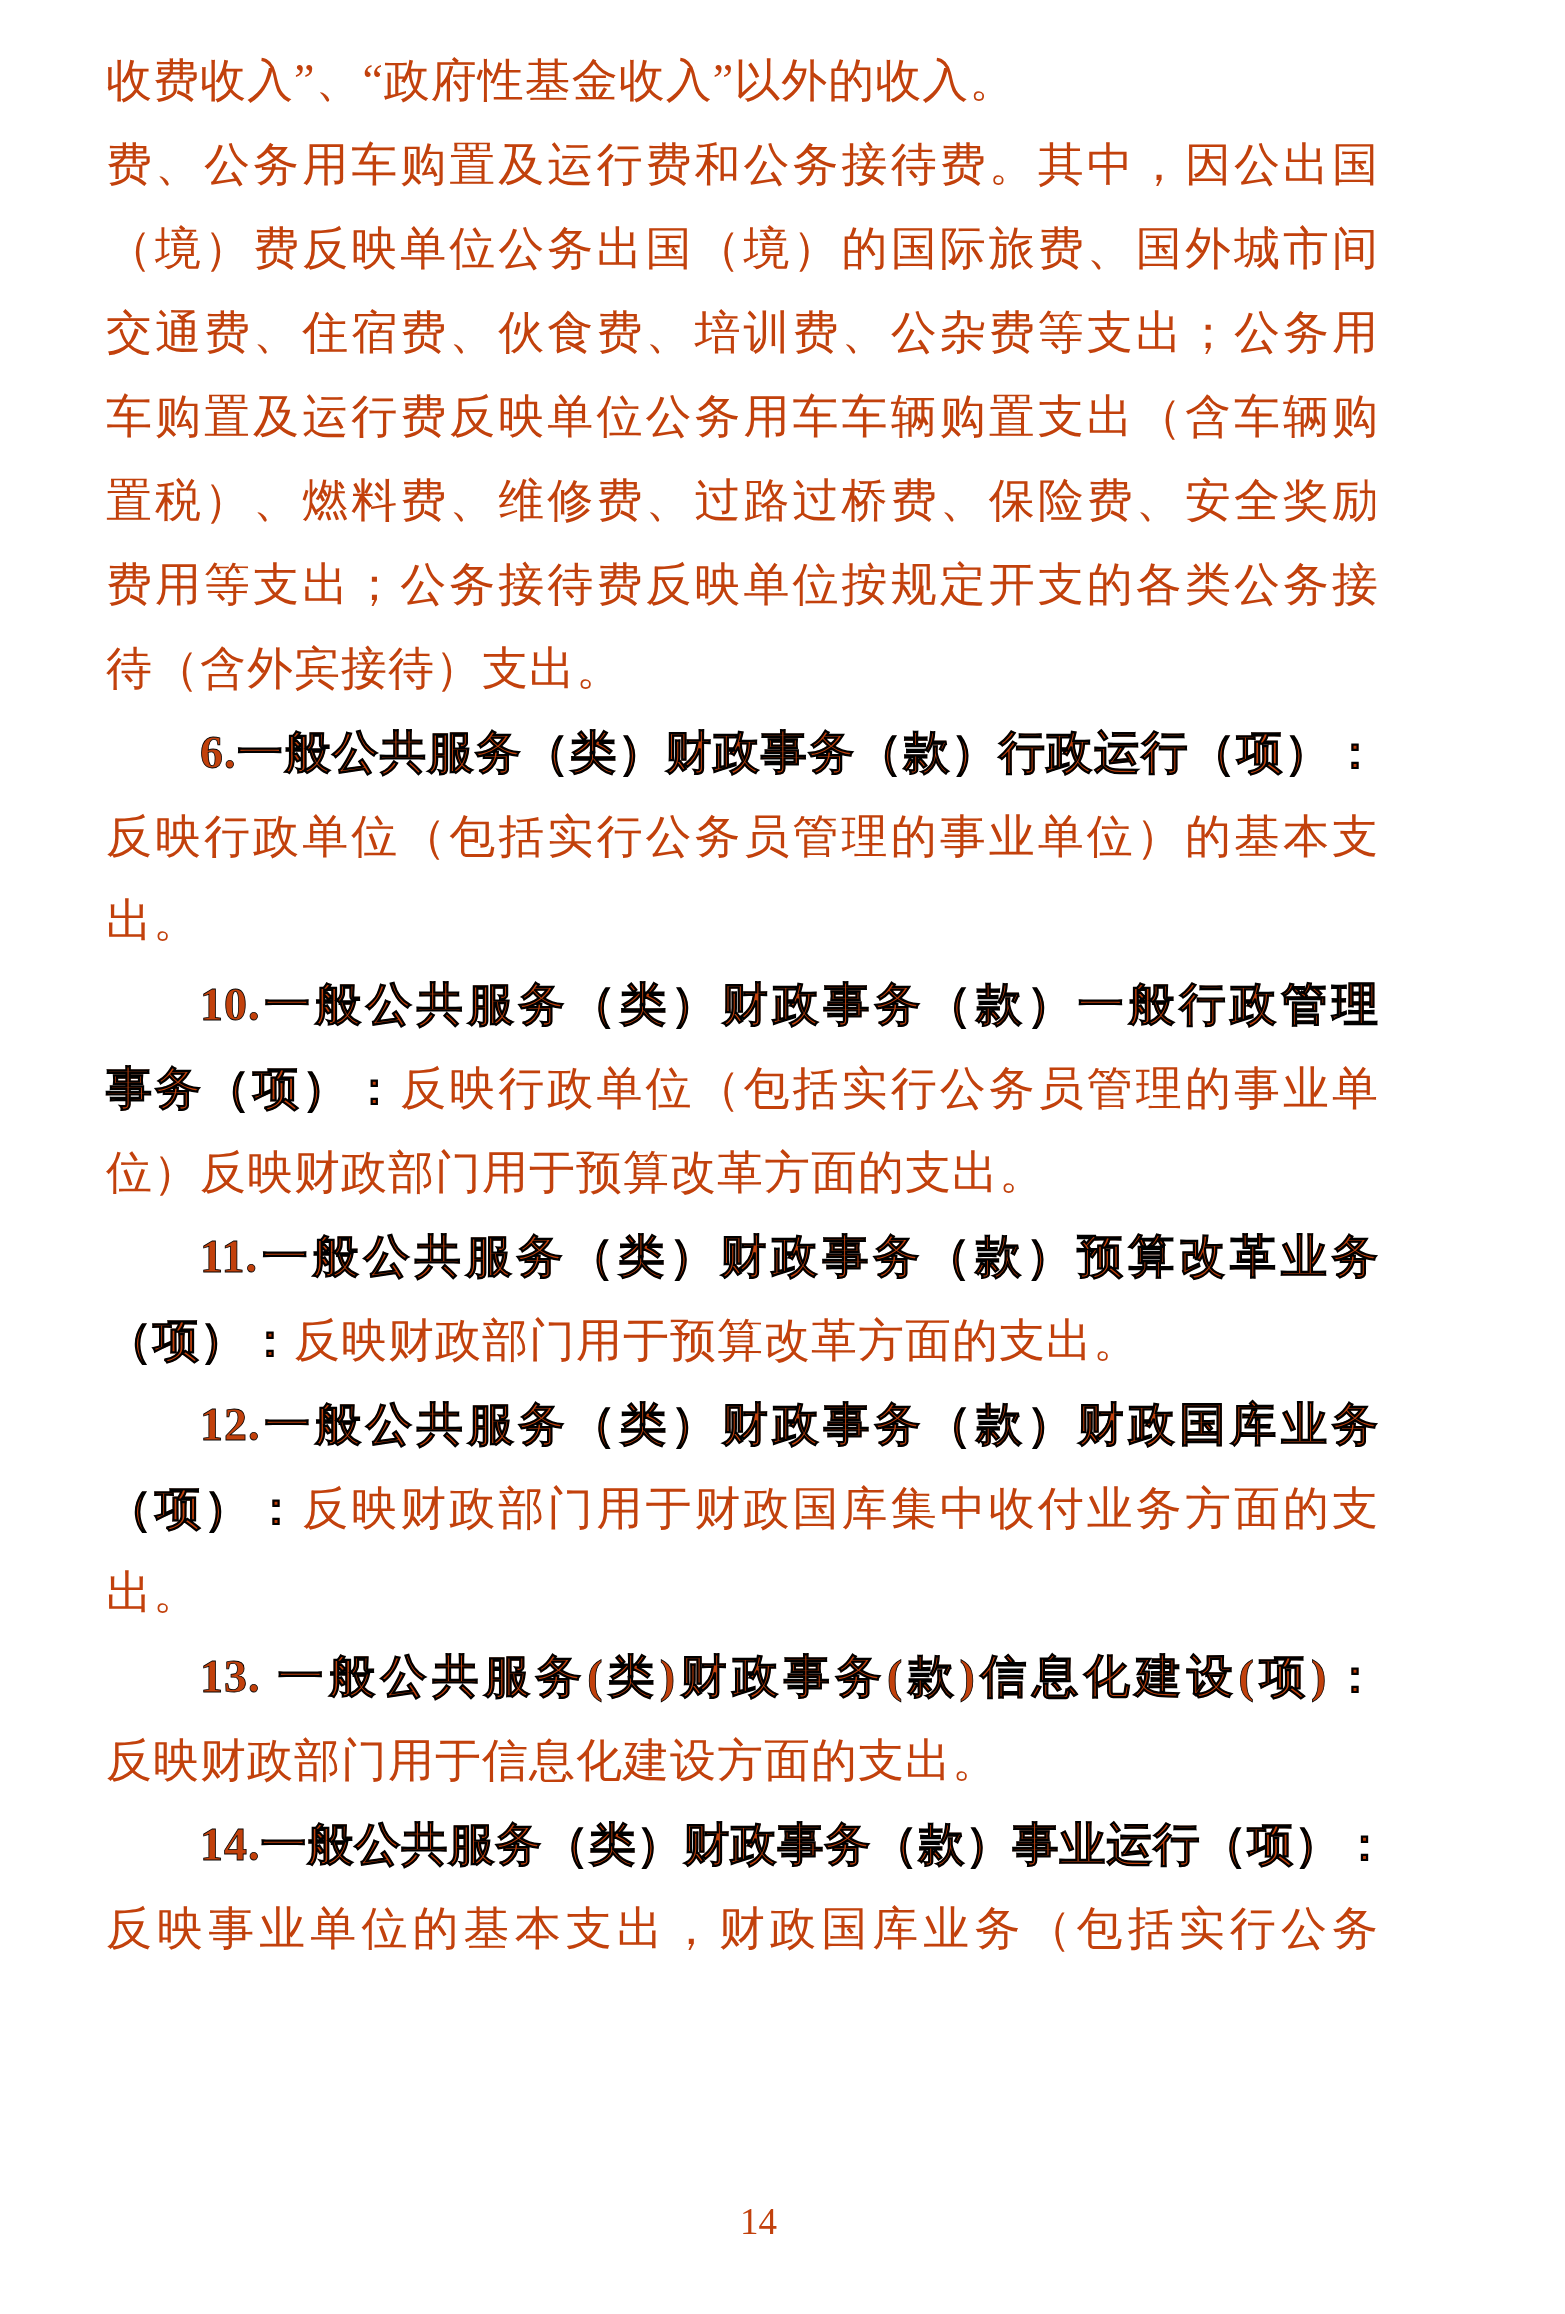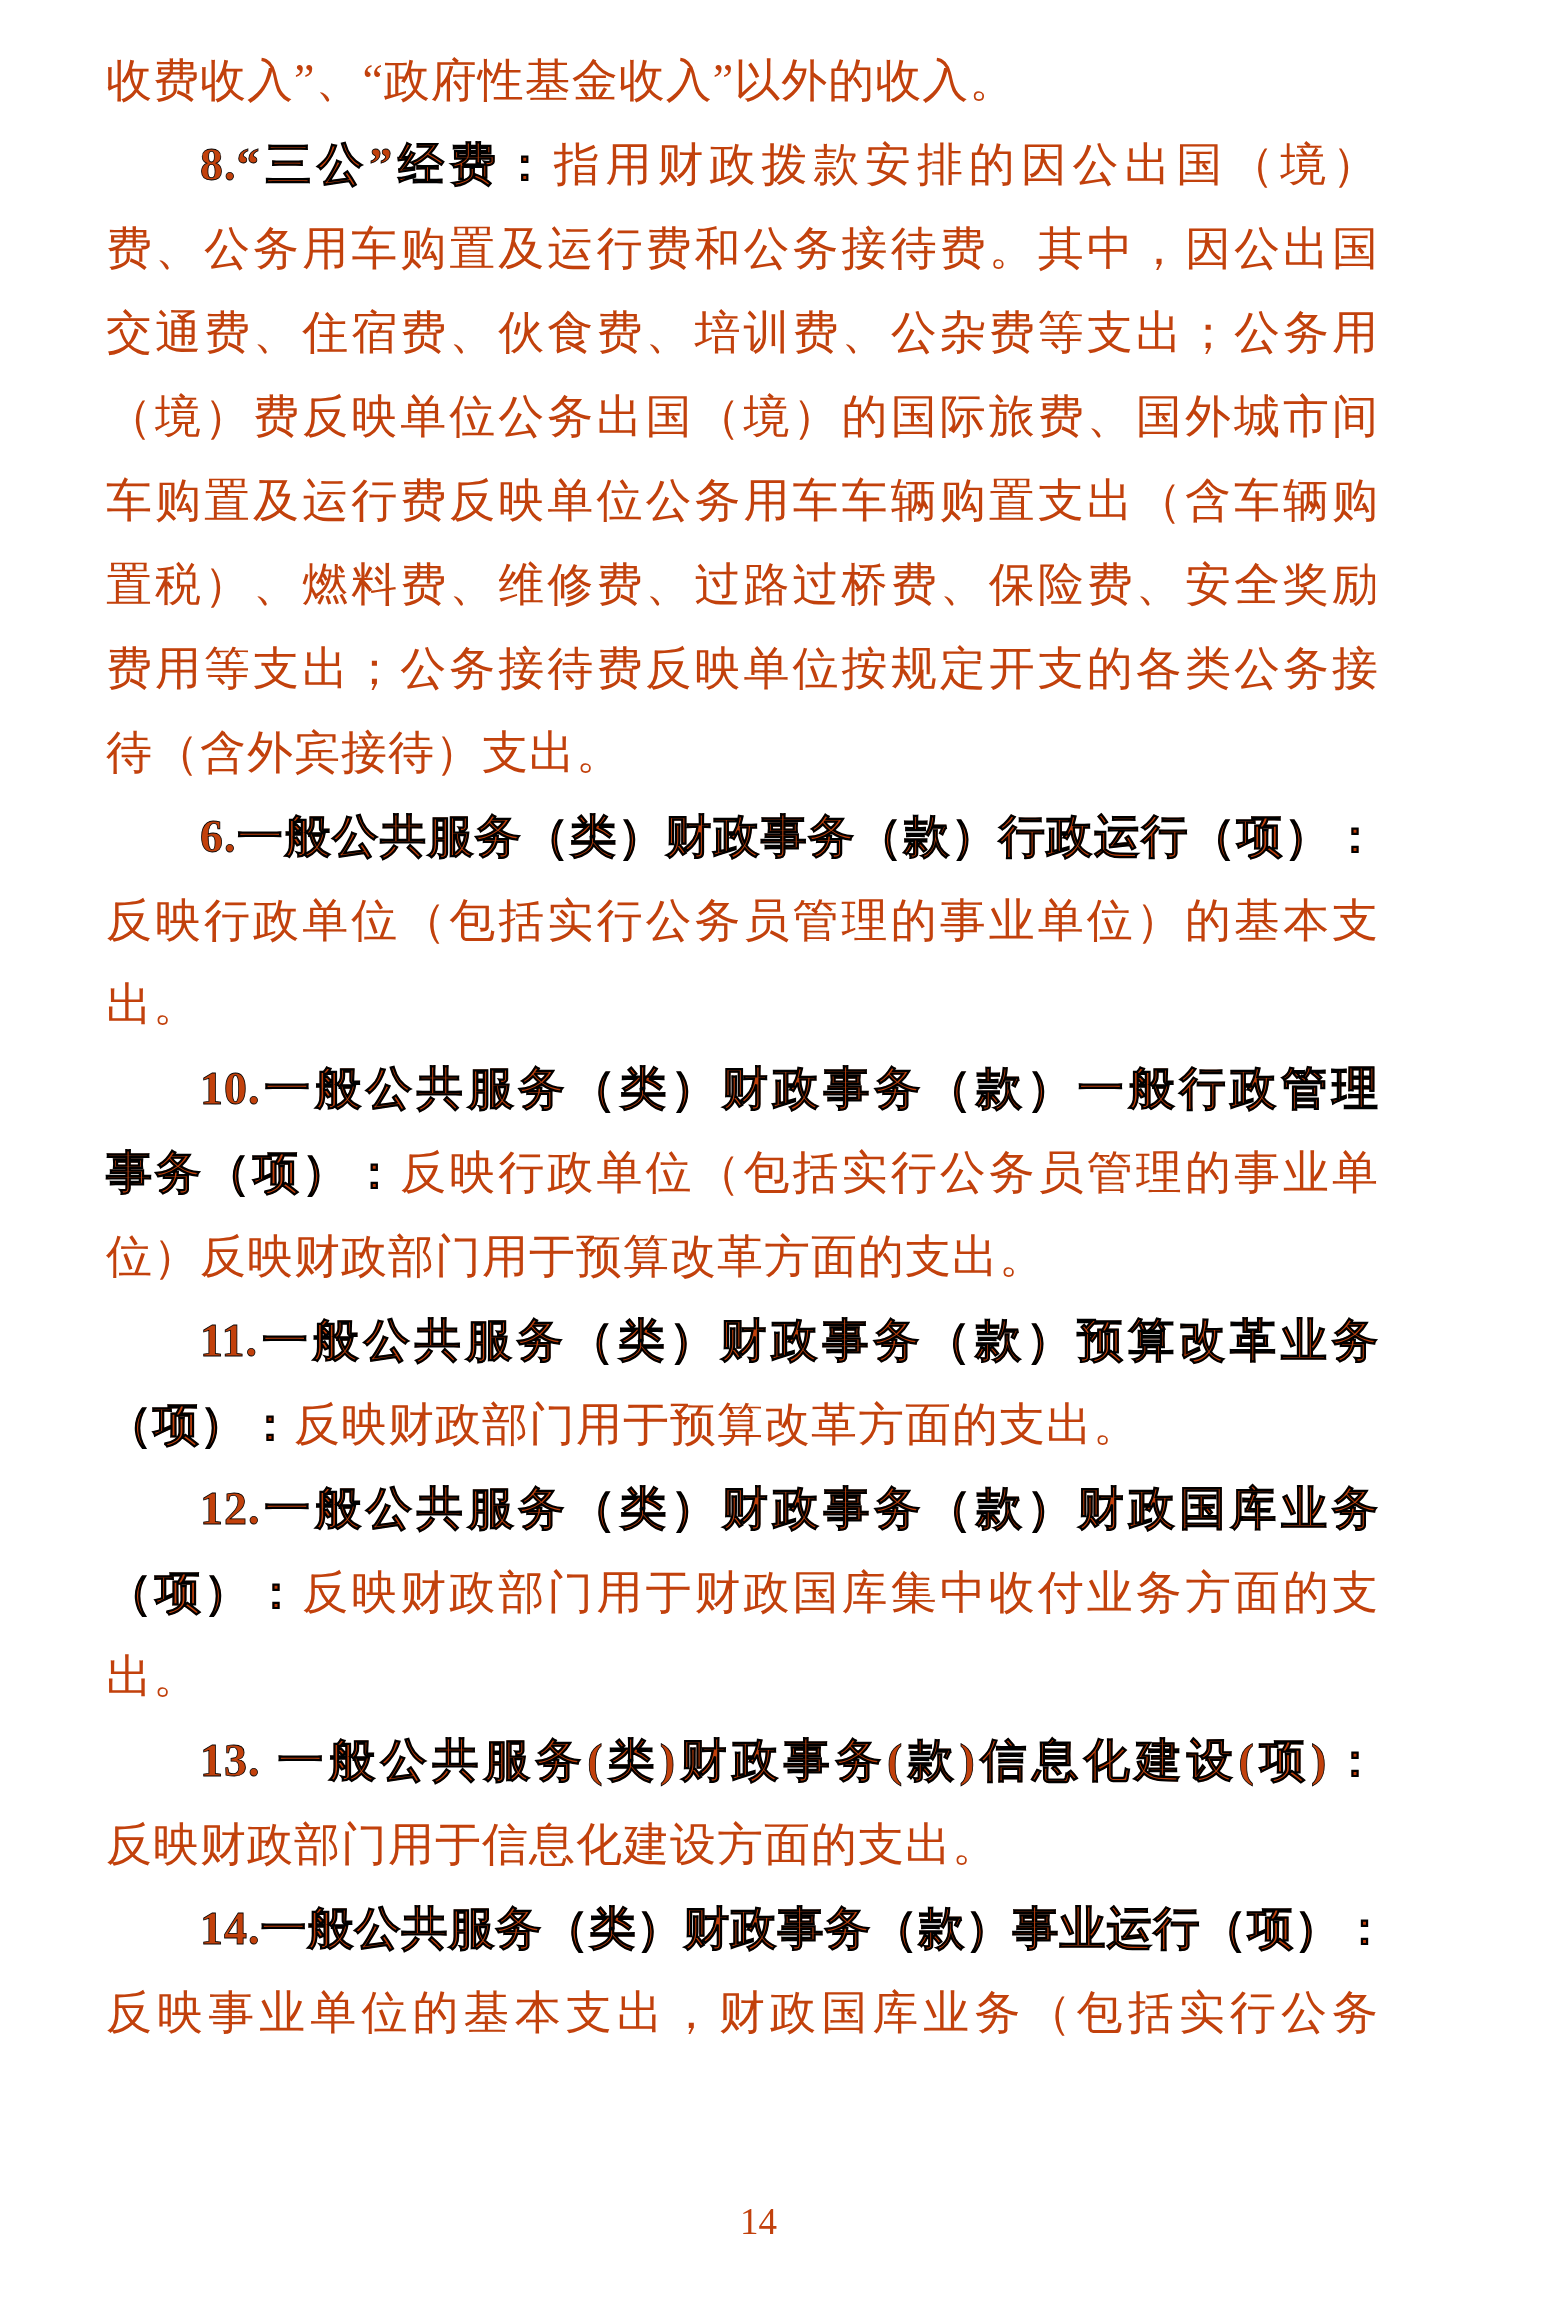--- a/index.html
+++ b/index.html
@@ -60,24 +60,23 @@
     line-height: 45px;
     font-family: "Liberation Serif", serif;
   }
 </style>
 </head>
 <body>
 
 <div class="page">
   <div class="doc-body" id="doc-lines">
       <div class="line last"><span class="seg-reg">收费收入”、“政府性基金收入”以外的收入。</span></div>
-      <div class="line indent"><span class="seg-bold">8.“三公”经费：</span><span class="seg-reg">指用财政拨款安排的因公出国（境）</span></div>
       <div class="line"><span class="seg-reg">费、公务用车购置及运行费和公务接待费。其中，因公出国</span></div>
+      <div class="line"><span class="seg-reg">（境）费反映单位公务出国（境）的国际旅费、国外城市间</span></div>
       <div class="line"><span class="seg-reg">交通费、住宿费、伙食费、培训费、公杂费等支出；公务用</span></div>
-      <div class="line"><span class="seg-reg">（境）费反映单位公务出国（境）的国际旅费、国外城市间</span></div>
       <div class="line"><span class="seg-reg">车购置及运行费反映单位公务用车车辆购置支出（含车辆购</span></div>
       <div class="line"><span class="seg-reg">置税）、燃料费、维修费、过路过桥费、保险费、安全奖励</span></div>
       <div class="line"><span class="seg-reg">费用等支出；公务接待费反映单位按规定开支的各类公务接</span></div>
       <div class="line last"><span class="seg-reg">待（含外宾接待）支出。</span></div>
       <div class="line indent"><span class="seg-bold">6.一般公共服务（类）财政事务（款）行政运行（项）：</span></div>
       <div class="line"><span class="seg-reg">反映行政单位（包括实行公务员管理的事业单位）的基本支</span></div>
       <div class="line last"><span class="seg-reg">出。</span></div>
       <div class="line indent"><span class="seg-bold">10.一般公共服务（类）财政事务（款）一般行政管理</span></div>
       <div class="line"><span class="seg-bold">事务（项）：</span><span class="seg-reg">反映行政单位（包括实行公务员管理的事业单</span></div>
       <div class="line last"><span class="seg-reg">位）反映财政部门用于预算改革方面的支出。</span></div>

